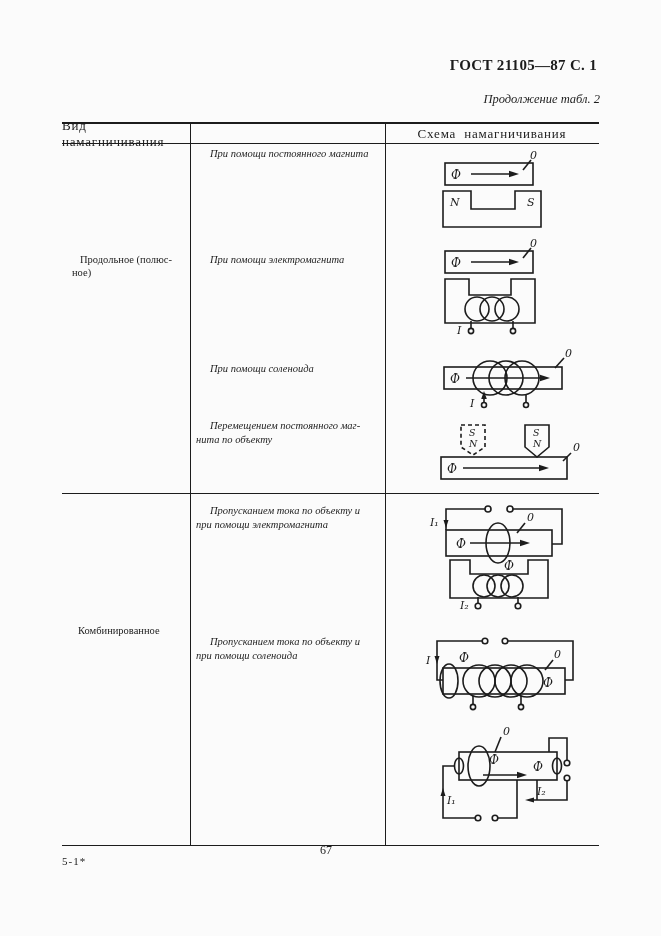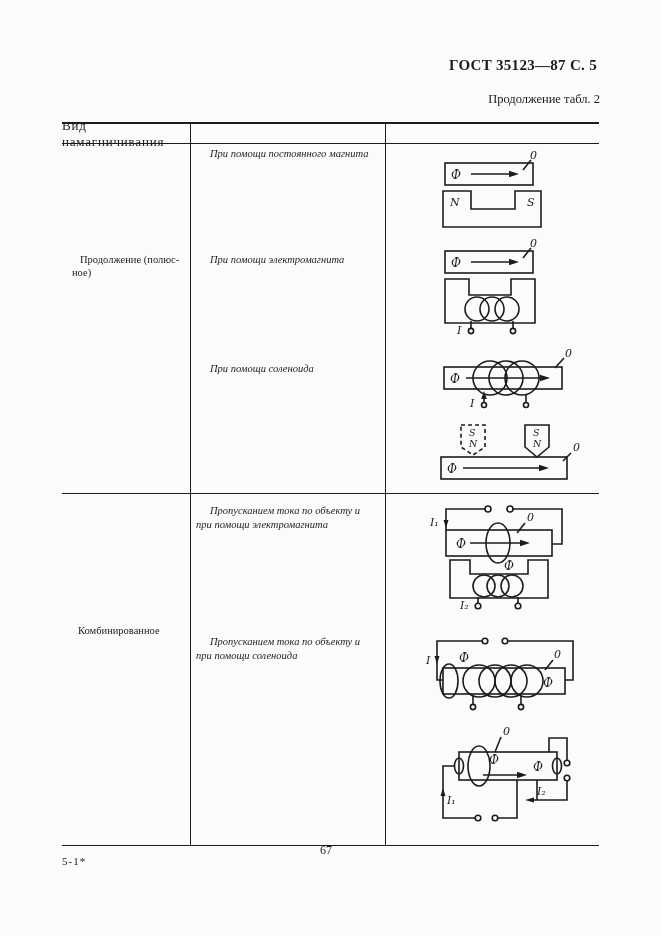--- a/index.html
+++ b/index.html
@@ -1,56 +1,59 @@
 <!DOCTYPE html>
 <html><head>
 <meta charset="utf-8">
 <style>
   html,body{margin:0;padding:0;}
   body{background:#e9e9e9;font-family:"Liberation Serif","DejaVu Serif",serif;}
   .page{position:relative;width:661px;height:936px;background:#fbfbfb;color:#1c1c1c;overflow:hidden;}
   .doc-code{position:absolute;top:57px;right:64px;font-size:15px;font-weight:bold;letter-spacing:0.3px;}
-  .table-caption{position:absolute;top:92px;right:61px;font-size:12.5px;}
+  .table-caption{position:absolute;top:92px;right:61px;font-size:12.5px;font-style:italic;}
   .tbl{position:absolute;left:62px;top:122px;width:537px;height:721px;border-top:2.5px solid #1c1c1c;border-bottom:1.5px solid #1c1c1c;}
   .vline{position:absolute;top:0;width:1px;height:100%;background:#1c1c1c;}
   .v1{left:128px;} .v2{left:323px;}
   .hline{position:absolute;left:0;width:100%;height:1px;background:#1c1c1c;}
   .h-head{top:19px;} .h-sec{top:369px;}
   .th{position:absolute;top:0;height:19px;display:flex;align-items:center;justify-content:center;
       font-size:13px;letter-spacing:0.8px;word-spacing:4px;}
   .th1{left:0;width:128px;} .th2{left:128px;width:195px;} .th3{left:323px;width:214px;}
   .type-label{position:absolute;left:10px;width:114px;font-size:10.5px;line-height:13px;white-space:pre-line;text-indent:8px;}
   .method{position:absolute;left:134px;width:184px;font-size:10.5px;line-height:13.5px;white-space:pre-line;text-indent:14px;font-style:italic;}
   .dg{position:absolute;}
   .dg text{font-family:"DejaVu Serif","Liberation Serif",serif;font-style:italic;fill:#1c1c1c;stroke:none;}
   .footer-mark{position:absolute;left:62px;top:846px;font-size:11px;letter-spacing:1px;margin-top:9px;}
   .page-num{position:absolute;left:320px;top:843px;font-size:12px;text-align:right;}
 </style>
 </head>
 <body>
 
 <div class="page">
 
-  <div class="doc-code">ГОСТ 35123—87 С. 5</div>
+  <div class="doc-code">ГОСТ 21105—87 С. 1</div>
   <div class="table-caption">Продолжение табл. 2</div>
 
   <div class="tbl">
     <div class="vline v1"></div>
     <div class="vline v2"></div>
     <div class="hline h-head"></div>
     <div class="hline h-sec"></div>
 
     <div class="th th1">Вид намагничивания</div>
-
-    <div class="type-label" style="top:129px">Продолжение (полюс-
+    <div class="th th3">Схема намагничивания</div>
+
+    <div class="type-label" style="top:129px">Продольное (полюс-
 ное)</div>
 
     <div class="method" style="top:23px">При помощи постоянного магнита</div>
     <div class="method" style="top:129px">При помощи электромагнита</div>
     <div class="method" style="top:238px">При помощи соленоида</div>
+    <div class="method" style="top:295px">Перемещением постоянного маг-
+нита по объекту</div>
 
     <div class="type-label" style="top:500px;text-indent:6px">Комбинированное</div>
 
     <div class="method" style="top:380px">Пропусканием тока по объекту и
 при помощи электромагнита</div>
     <div class="method" style="top:511px">Пропусканием тока по объекту и
 при помощи соленоида</div>
 
     <svg class="dg" style="left:375px;top:25px" width="115" height="80" viewBox="0 0 115 80">
       <g stroke="#1c1c1c" stroke-width="1.6" fill="none">

